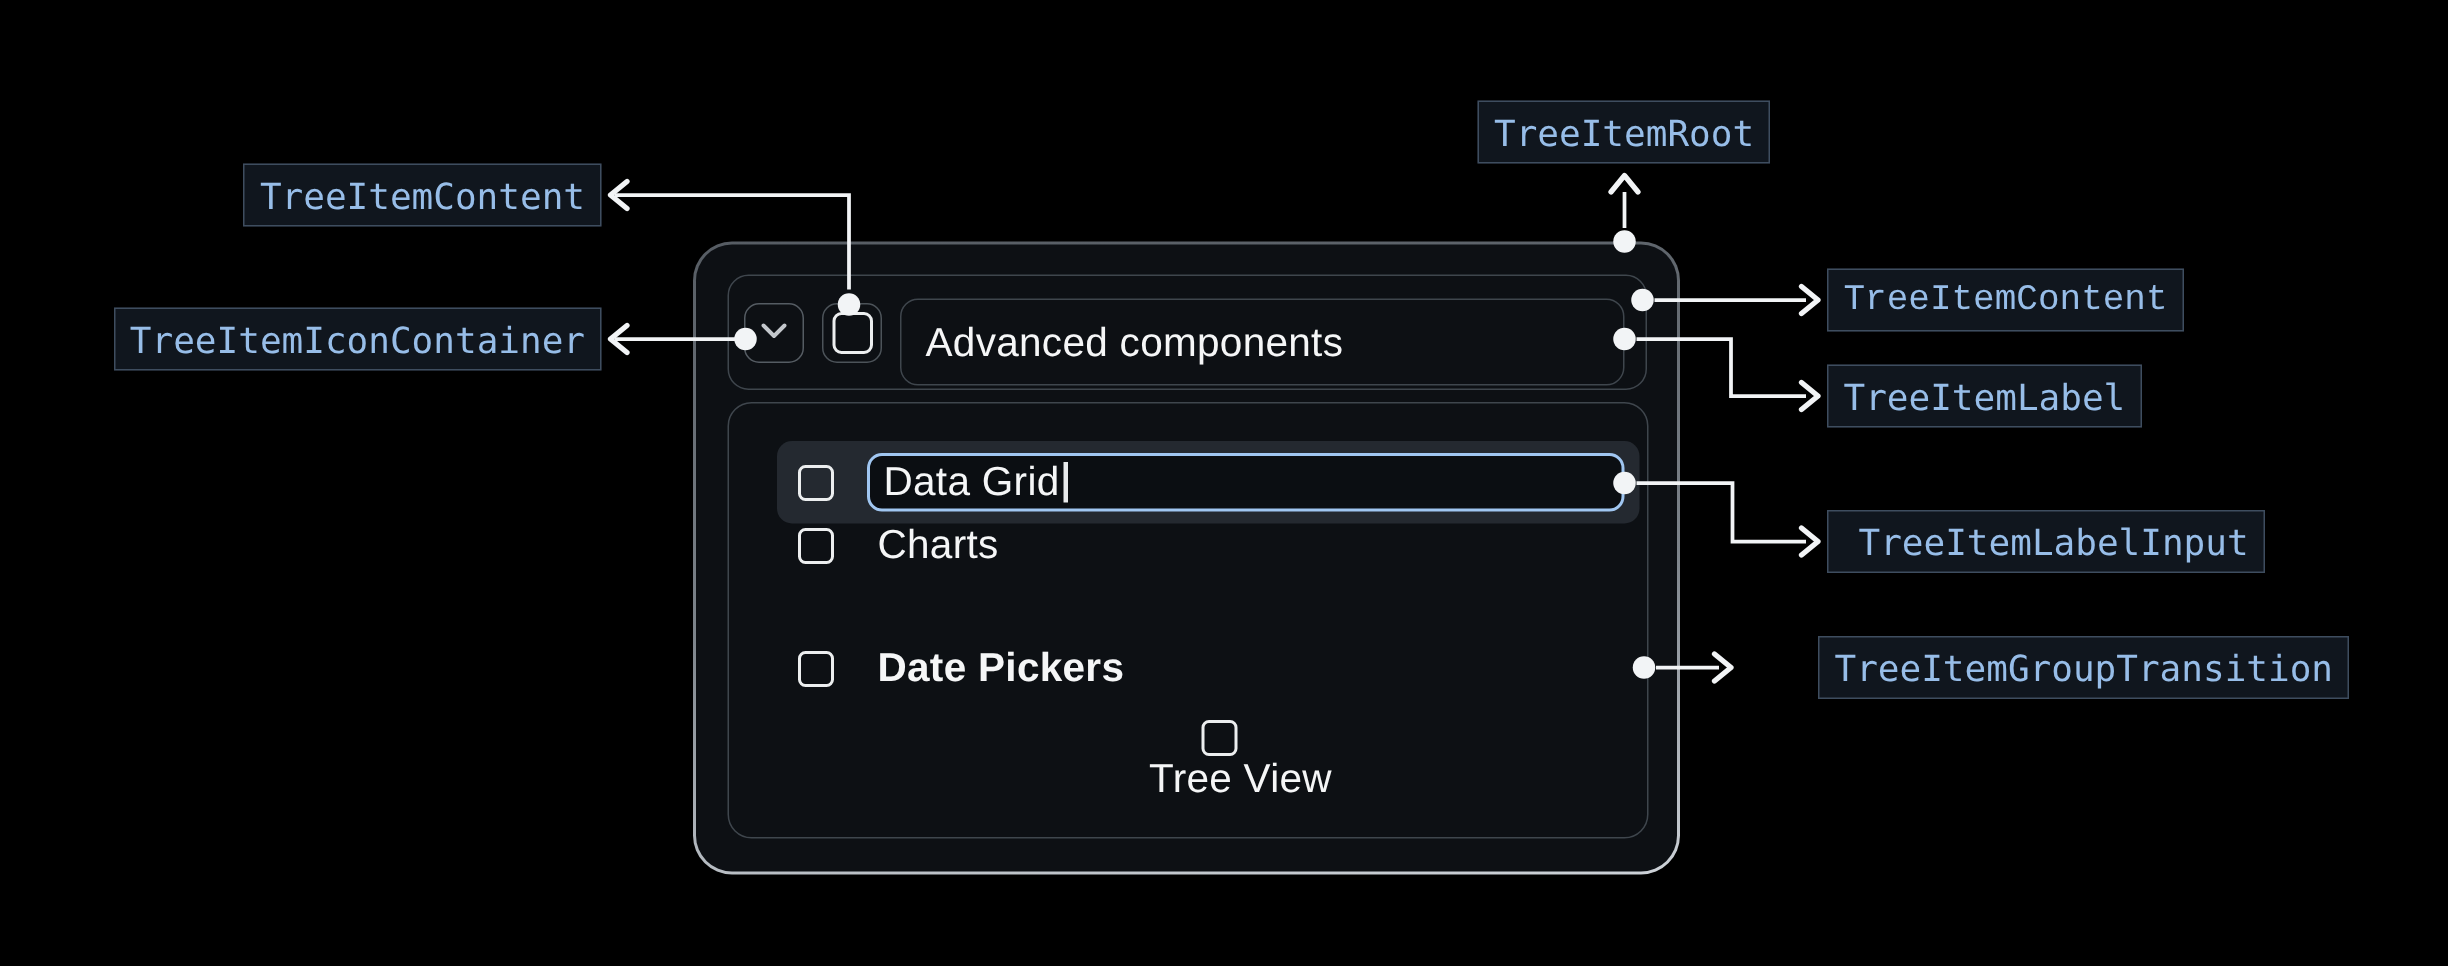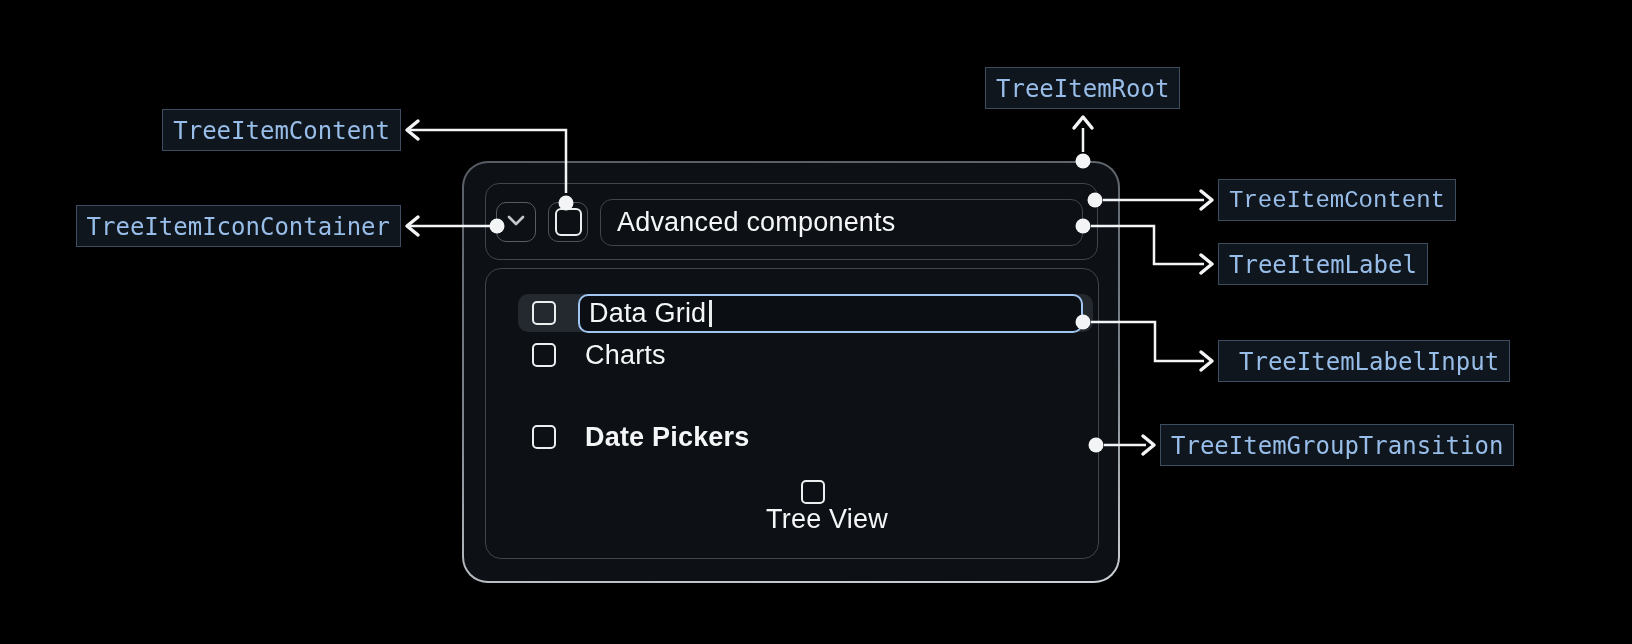--- a/index.html
+++ b/index.html
@@ -14,38 +14,38 @@
     background:linear-gradient(175deg,#565c63 0%,#7d848b 55%,#cdd2d8 100%);
   }
   .root-inner{
     position:absolute;inset:2px;border-radius:24px;background:#0d1014;
   }
   
   .outline-box{position:absolute;border:1.5px solid #3f464d;border-radius:14px;background:transparent;}
   .content-box{left:485px;top:183px;width:611px;height:75px;}
   .group-box{left:485px;top:268px;width:612px;height:289px;border-radius:16px;}
   .label-box{
-    left:600px;top:199px;width:483px;height:47px;border-radius:12px;
+    left:600px;top:199px;width:483px;height:58px;border-radius:12px;
     display:flex;align-items:center;padding-left:16px;box-sizing:border-box;
   }
   .tree-text{color:#f5f6f7;font-size:27px;letter-spacing:0.2px;white-space:nowrap;}
   
   .icon-btn{
     position:absolute;width:40px;height:40px;border:1.5px solid #555c63;border-radius:10px;
     box-sizing:border-box;display:flex;align-items:center;justify-content:center;background:transparent;
   }
   .chevron-btn{left:496px;top:202px;}
   .checkbox-btn{left:548px;top:202px;border-color:#4c5359;}
   .cb-square{
     width:27px;height:28px;border:2.5px solid #eceeef;border-radius:6px;
     box-sizing:border-box;background:transparent;
   }
   
   .row{
-    position:absolute;left:518px;width:575px;height:38px;display:flex;align-items:center;
+    position:absolute;left:518px;width:575px;height:55px;display:flex;align-items:center;
     padding-left:14px;box-sizing:border-box;border-radius:10px;
   }
   .row-editing{top:294px;background:#242930;}
   .row-1{top:336px;} .row-2{top:418px;font-weight:bold;} .row-3{top:480px;flex-direction:column;}
   .row .cb{
     width:24px;height:24px;border:2.5px solid #eceeef;border-radius:5px;
     box-sizing:border-box;flex:none;
   }
   .row .item-label{margin-left:29px;}
   .label-input{
@@ -60,21 +60,21 @@
     background:#10161e;border:1.5px solid #3e4d5f;border-radius:0;
     font-family:"DejaVu Sans Mono","Liberation Mono",monospace;
     font-size:24px;color:#97bde8;white-space:nowrap;
   }
   .chip-checkbox{top:109px;right:1231px;}
   .chip-iconcontainer{top:205px;right:1231px;}
   .chip-root{top:67px;left:985px;}
   .chip-content{top:179px;left:1218px;font-family:Liberation Mono, monospace;}
   .chip-label{top:243px;left:1218px;}
   .chip-labelinput{top:340px;left:1218px;padding-left:20px;}
-  .chip-grouptransition{top:424px;left:1160px;}
+  .chip-grouptransition{top:424px;left:1212px;}
   
   .arrows{position:absolute;inset:0;pointer-events:none;}
 </style>
 </head>
 <body>
 
 <div class="stage">
 
   <div class="root-frame">
     <div class="root-inner"></div>

